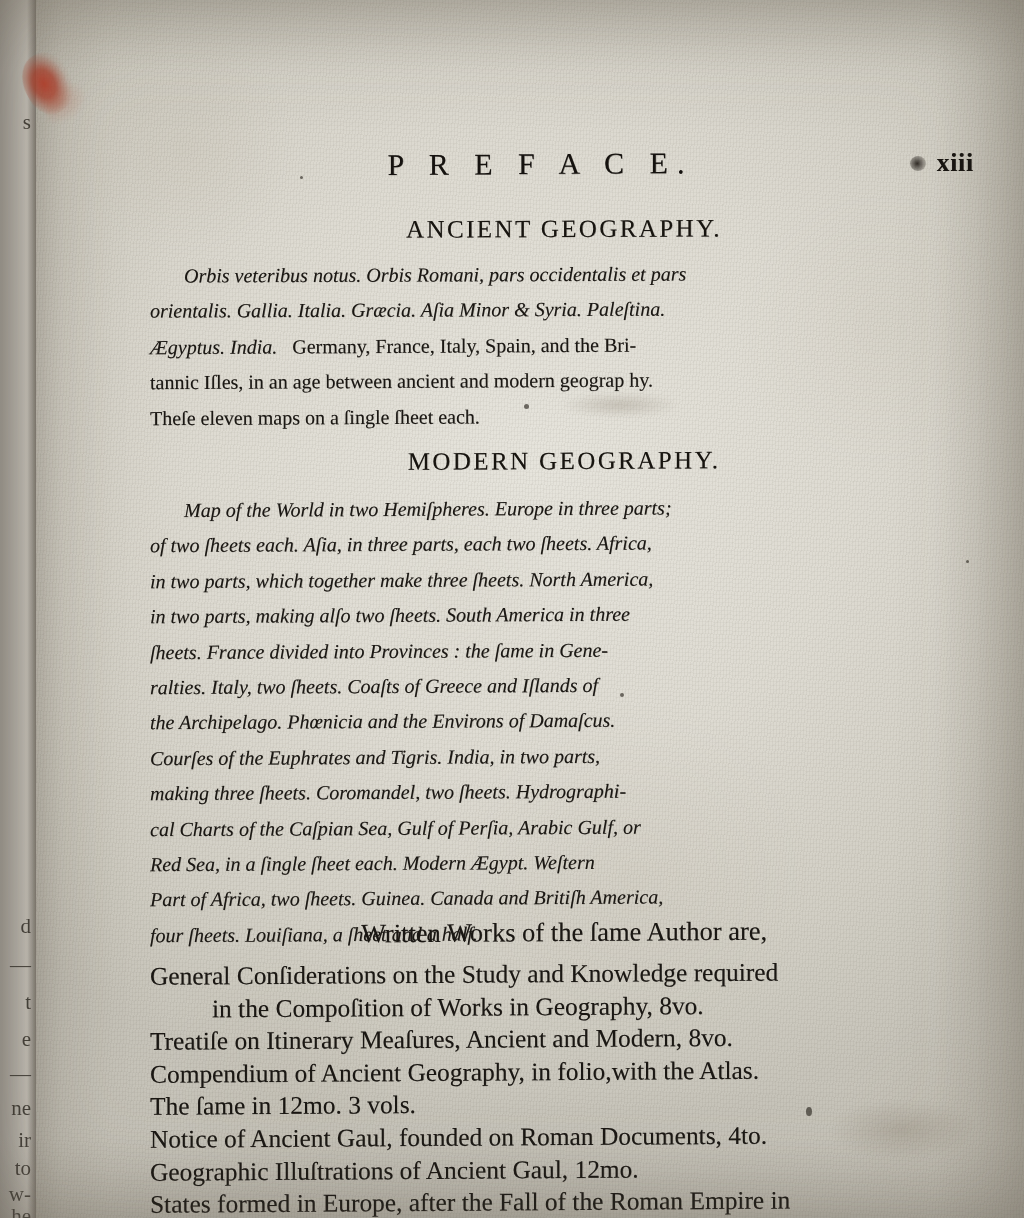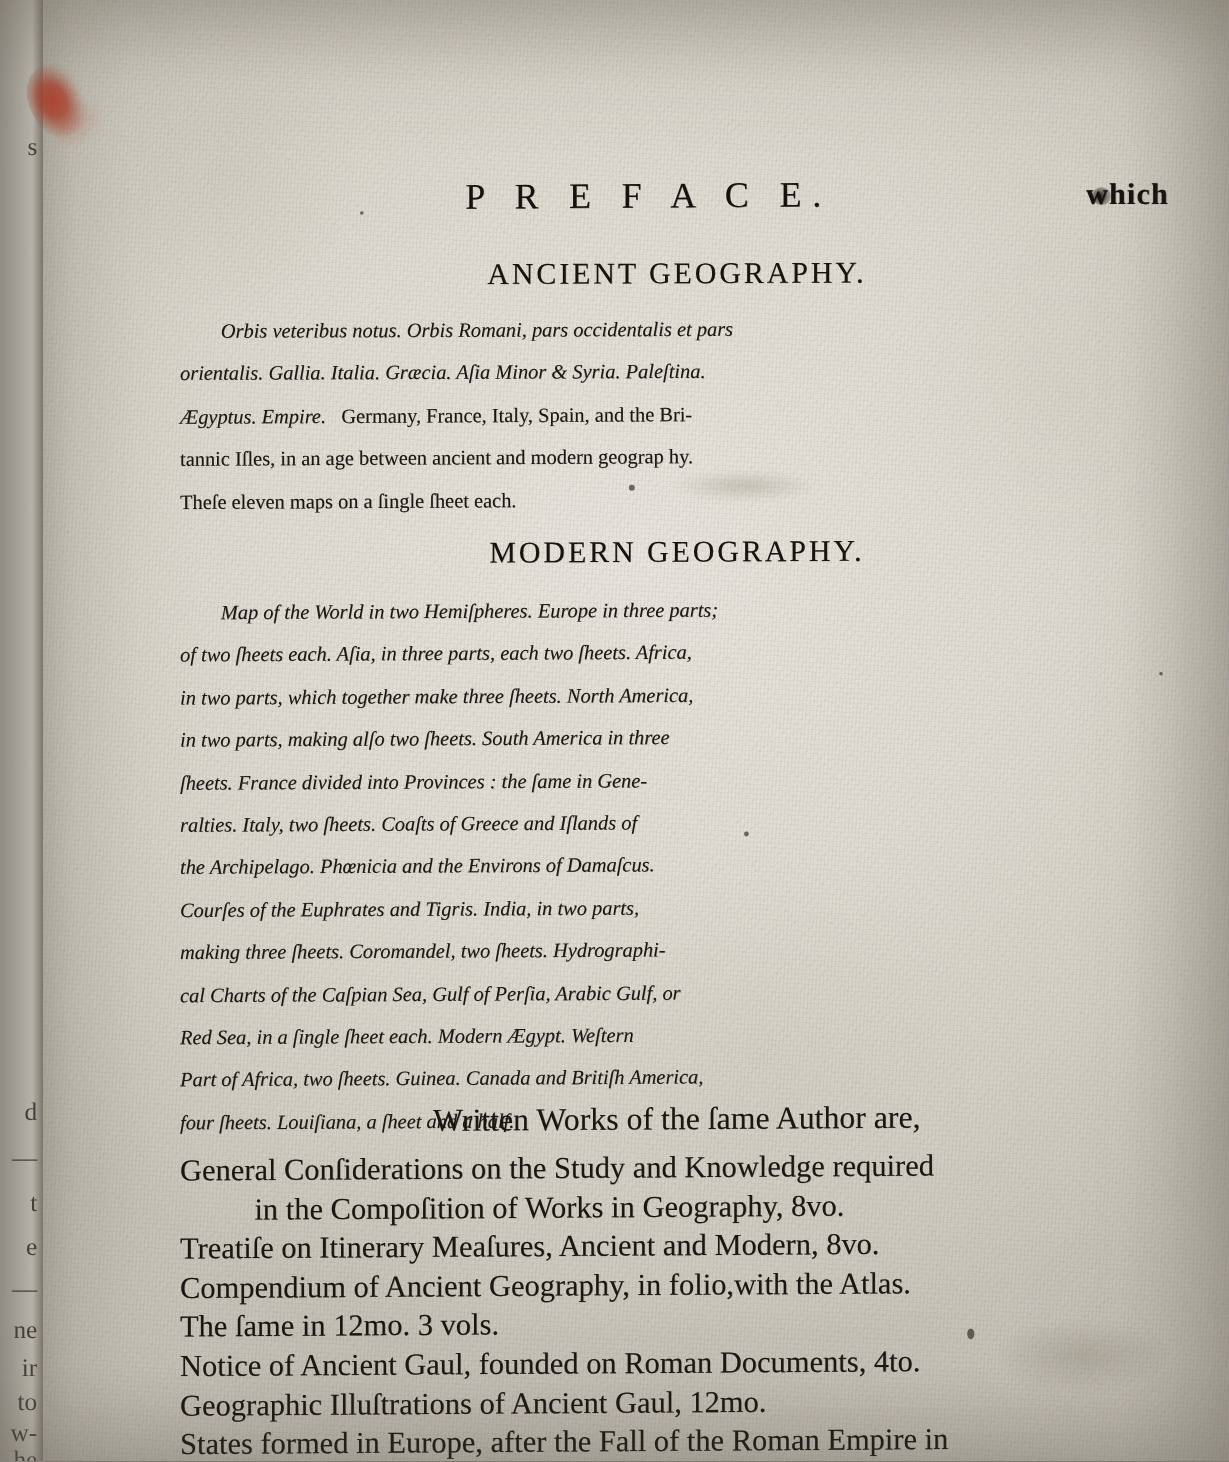--- a/index.html
+++ b/index.html
@@ -203,21 +203,21 @@
   .section-head {
     text-align: center;
     font-size: 25px;
     letter-spacing: 2.4px;
     text-transform: none;
     color: #17140f;
     text-shadow: .35px .25px .45px rgba(20,16,12,.4);
   }
 
   .body-block {
-    font-size: 17px;
+    font-size: 20px;
     line-height: 35.4px;
     color: #1a1713;
     text-shadow: .3px .2px .45px rgba(25,20,15,.38);
   }
 
   .ln { white-space: nowrap; display: block; }
   .ital { font-style: italic; }
 
   .indent-1 { padding-left: 34px; }
   .indent-2 { padding-left: 62px; }
@@ -293,29 +293,29 @@
   <div class="ink-speck" style="left:620px;top:693px;width:4px;height:4px;"></div>
 
   <div class="smudge" style="left:560px;top:392px;width:120px;height:26px;"></div>
   <div class="smudge" style="left:828px;top:1100px;width:150px;height:60px;"></div>
 
   <div class="column">
 
     <div class="running-head">
       <div class="head-title">P R E F A C E.</div>
       <div class="folio-blot"></div>
-      <div class="folio">which</div>
+      <div class="folio">xiii</div>
     </div>
 
     <div style="position:absolute;left:0;top:196px;width:828px;">
       <div class="section-head curve-a">ANCIENT GEOGRAPHY.</div>
       <div class="body-block" style="margin-top:14px;">
         <span class="ln ital indent-1 curve-a">Orbis veteribus notus.   Orbis Romani, pars occidentalis et pars</span>
         <span class="ln ital curve-a">orientalis.  Gallia. Italia. Græcia. Aſia Minor &amp; Syria. Paleſtina.</span>
-        <span class="ln curve-b"><span class="ital">Ægyptus. Empire.</span>&nbsp; &nbsp;Germany, France, Italy, Spain, and the Bri-</span>
+        <span class="ln curve-b"><span class="ital">Ægyptus. India.</span>&nbsp; &nbsp;Germany, France, Italy, Spain, and the Bri-</span>
         <span class="ln curve-b">tannic Iſles, in an age between ancient and modern geograp hy.</span>
         <span class="ln curve-b">Theſe eleven maps on a ſingle ſheet each.</span>
       </div>
     </div>
 
     <div style="position:absolute;left:0;top:428px;width:828px;">
       <div class="section-head curve-b">MODERN GEOGRAPHY.</div>
       <div class="body-block" style="margin-top:16px;font-style:italic;">
         <span class="ln indent-1 curve-b">Map of the World in two Hemiſpheres. Europe in three parts;</span>
         <span class="ln curve-b">of two ſheets each.  Aſia, in three parts, each two ſheets.  Africa,</span>

